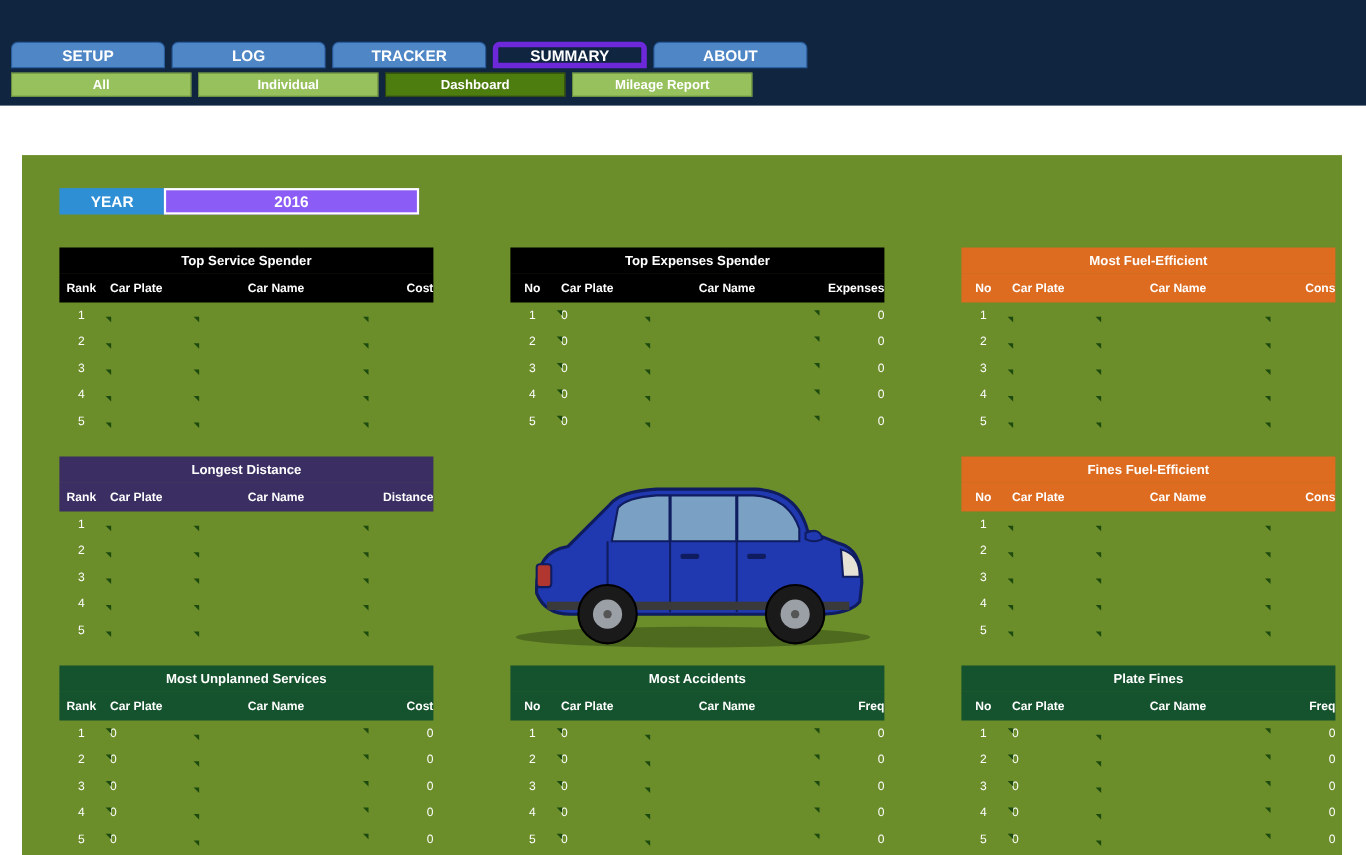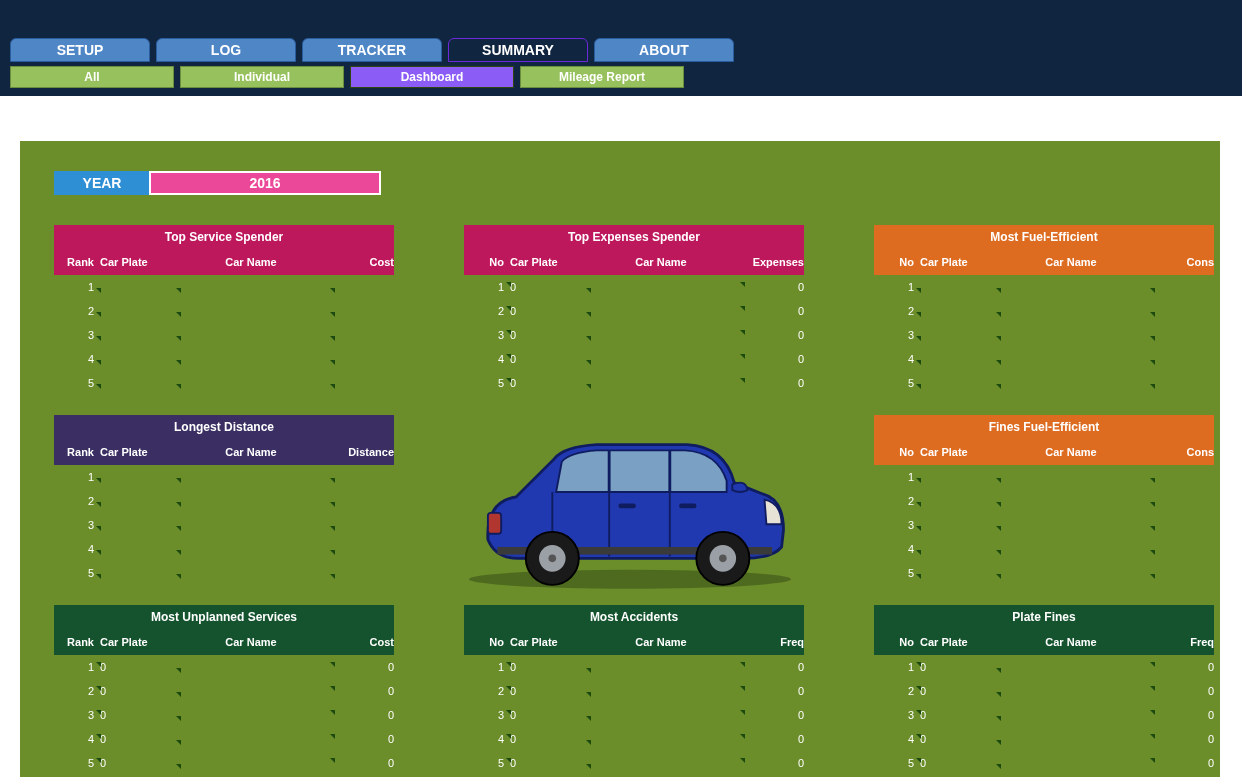--- a/index.html
+++ b/index.html
@@ -23,34 +23,34 @@
     display: flex;
     align-items: center;
     justify-content: center;
     font-weight: bold;
     font-size: 14px;
     border-radius: 6px 6px 0 0;
     cursor: pointer;
     margin-top: 32px;
   }
   .tab-blue { background: #4f86c6; color: #fff; border: 1px solid #2a5d9e; }
-  .tab-dark { background: #0f2540; color: #fff; border: 1px solid #6d28d9; }
+  .tab-dark { background: #0f2540; color: #fff; border: 5px solid #6d28d9; }
   .sub-row { display: flex; gap: 6px; }
   .sub-tab {
     width: 164px;
     height: 22px;
     display: flex;
     align-items: center;
     justify-content: center;
     font-weight: bold;
     font-size: 12px;
     cursor: pointer;
   }
   .sub-green-light { background: #97c15c; color: #fff; border: 1px solid #6a8d3f; }
-  .sub-green-dark { background: #8b5cf6; color: #fff; border: 1px solid #2f4512; }
+  .sub-green-dark { background: #4d7c0f; color: #fff; border: 1px solid #2f4512; }
 
   .canvas-wrap { padding: 45px 20px 0; }
   .canvas {
     background: #6b8d2a;
     width: 1200px;
     min-height: 660px;
     padding: 30px 0 0 0;
     position: relative;
   }
   .year-row {
@@ -64,21 +64,21 @@
     color: #fff;
     font-weight: bold;
     font-size: 14px;
     display: flex;
     align-items: center;
     justify-content: center;
   }
   .year-value {
     width: 232px;
     height: 24px;
-    background: #ec4899;
+    background: #8b5cf6;
     color: #fff;
     font-weight: bold;
     font-size: 14px;
     display: flex;
     align-items: center;
     justify-content: center;
     border: 2px solid #fff;
     margin-left: -1px;
   }
 
@@ -92,34 +92,34 @@
   .panel { width: 340px; }
   .panel-title {
     height: 24px;
     display: flex;
     align-items: center;
     justify-content: center;
     font-weight: bold;
     font-size: 12px;
     color: #fff;
   }
-  .t-brown { background: #be185d; }
+  .t-brown { background: #000000; }
   .t-orange { background: #dd6b20; }
   .t-purple { background: #3a2e63; }
   .t-red    { background: #14532d; }
 
   .panel-headers {
     display: flex;
     height: 26px;
     align-items: center;
     font-weight: bold;
     font-size: 11px;
     color: #fff;
   }
-  .c-rank { width: 40px; text-align: right; }
+  .c-rank { width: 40px; text-align: center; }
   .c-plate { width: 80px; padding-left: 6px; }
   .c-name  { flex: 1; text-align: center; }
   .c-last  { width: 66px; text-align: right; }
 
   .panel-row {
     display: flex;
     height: 24px;
     align-items: center;
     font-size: 11px;
     color: #fff;

